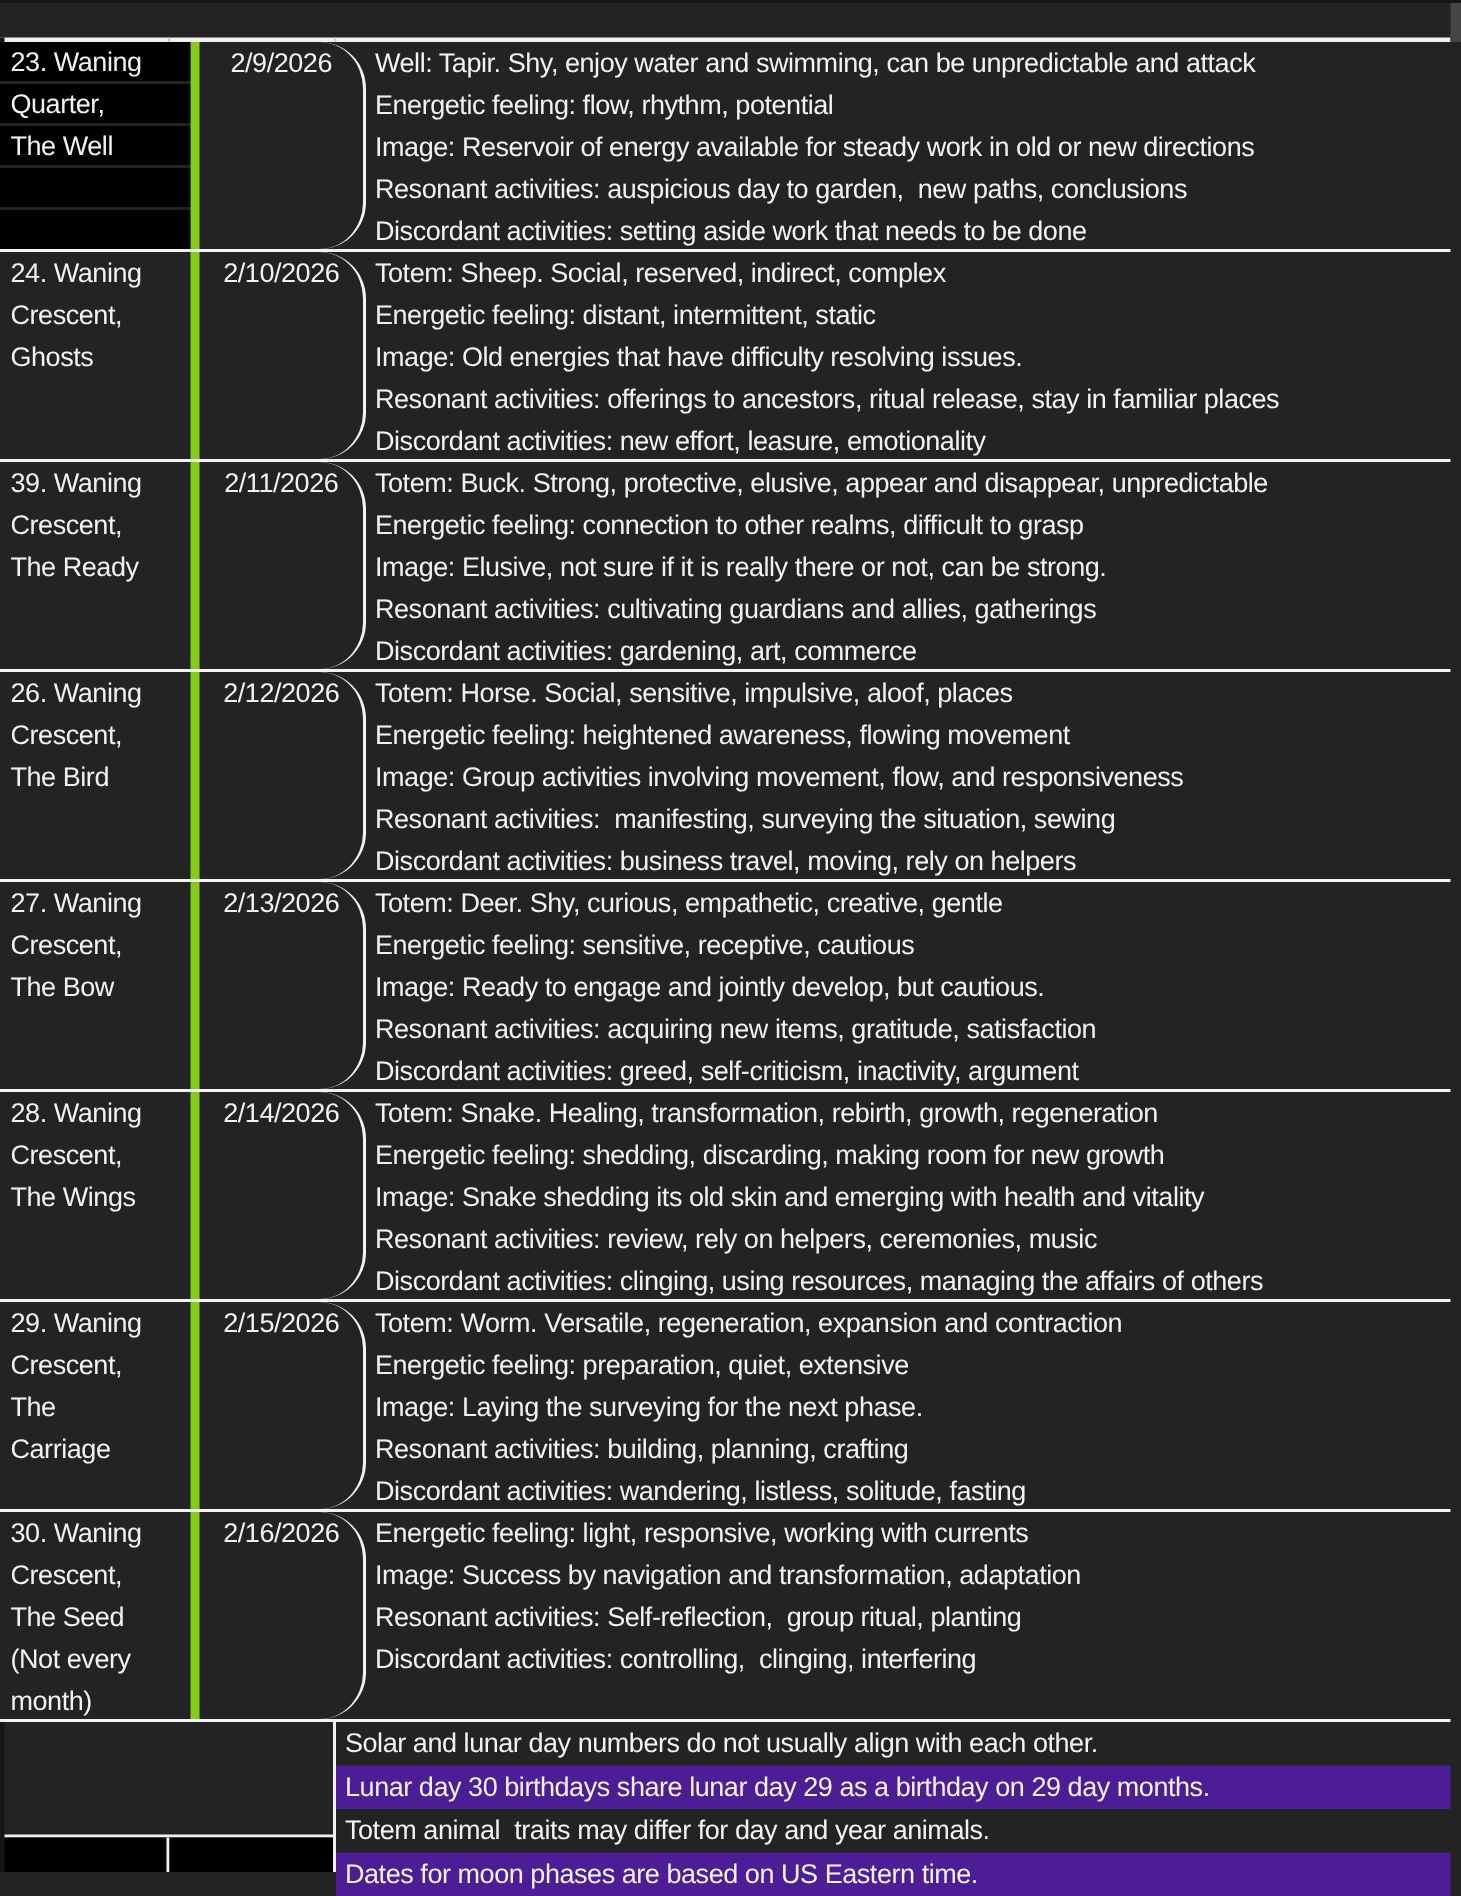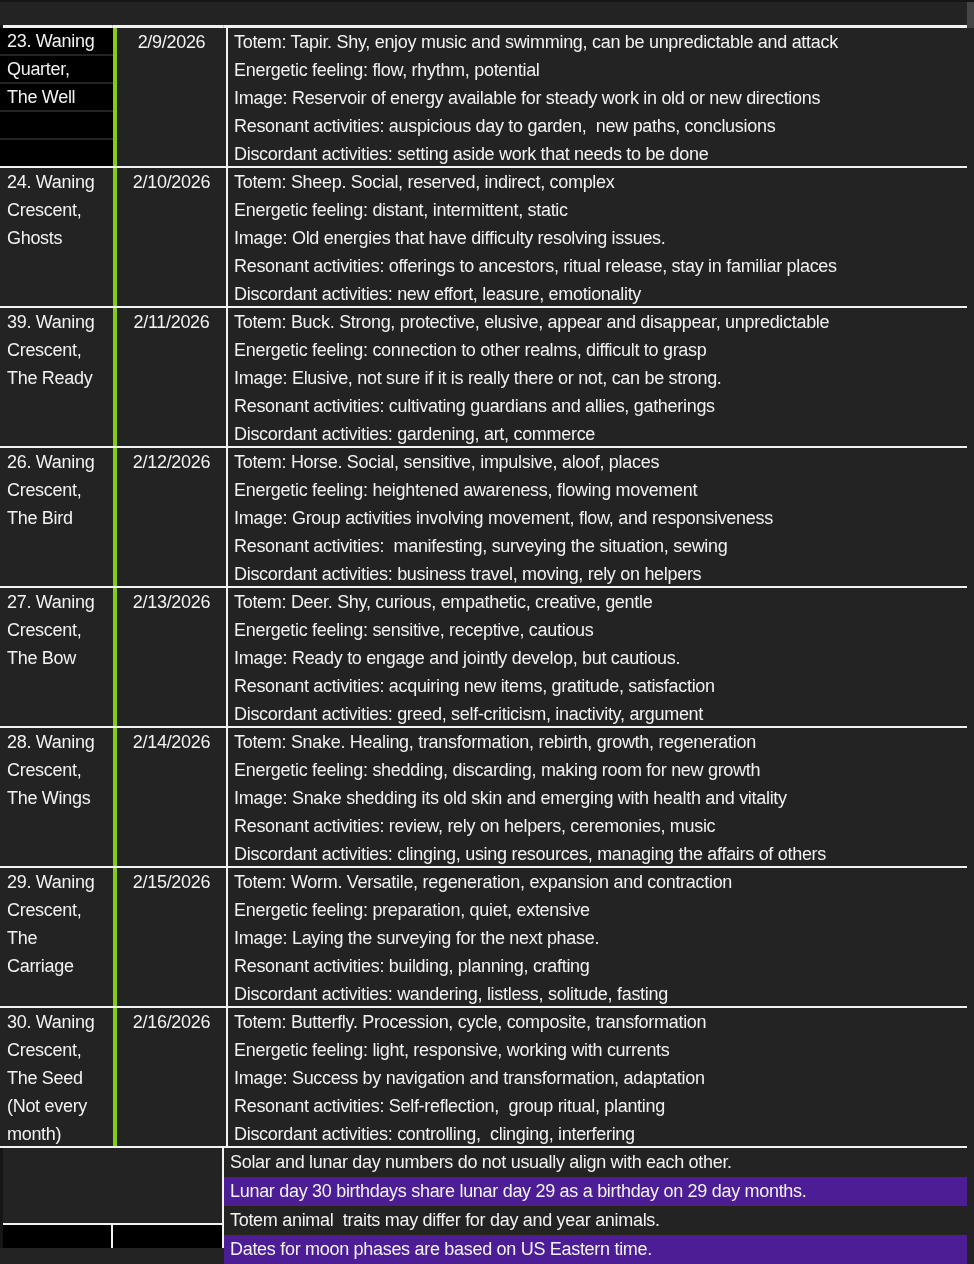--- a/index.html
+++ b/index.html
@@ -11,22 +11,22 @@
   .hcell{background:#f1f1ef;color:#141414;font-weight:700;font-size:20px;line-height:26px;
          text-align:right;letter-spacing:-0.3px;white-space:pre;overflow:hidden;box-sizing:border-box;margin-top:23px;}
   .hc1{width:113px;border-left:3px solid #161616;border-right:1px solid #c9c9c9;}
   .hc2{width:111px;border-right:1px solid #c9c9c9;}
   .hc3{width:743px;}
   .hmargin{width:7px;background:#454545;}
 
   
   .group{display:flex;width:967px;height:140px;box-sizing:border-box;
          border-bottom:2px solid #f2f2f2;overflow:hidden;font-size:18px;letter-spacing:-0.3px;}
-  .col1{width:117px;box-sizing:border-box;border-right:4px solid #84cc16;overflow:hidden;}
-  .col2{width:111px;box-sizing:border-box;border-right:2px solid #f2f2f2;overflow:hidden;}
+  .col1{width:133px;box-sizing:border-box;border-right:6px solid #84cc16;overflow:hidden;}
+  .col2{width:111px;box-sizing:border-box;border-right:2px solid #f2f2f2;overflow:hidden;border-radius:31px;}
   .col3{flex:1;overflow:hidden;}
   .dline{height:28px;line-height:28px;padding-left:7px;white-space:pre;overflow:hidden;}
   .col1.blackcells .dline{height:26px;line-height:26px;margin-bottom:2px;background:#000;}
   .date{height:28px;line-height:28px;text-align:center;}
   .detail-line{height:28px;line-height:28px;padding-left:6px;white-space:pre;overflow:hidden;}
 
   
   .footer{display:flex;width:967px;height:100px;}
   .f-left{width:224px;box-sizing:border-box;border-right:2px solid #f2f2f2;
           border-left:3px solid #161616;display:flex;flex-direction:column;}
@@ -55,21 +55,21 @@
           <div class="dline">23. Waning</div>
           <div class="dline">Quarter,</div>
           <div class="dline">The Well</div>
           <div class="dline"></div>
           <div class="dline"></div>
         </div>
         <div class="col2">
           <div class="date">2/9/2026</div>
         </div>
         <div class="col3">
-          <div class="detail-line">Totem: Tapir. Shy, enjoy music and swimming, can be unpredictable and attack</div>
+          <div class="detail-line">Well: Tapir. Shy, enjoy water and swimming, can be unpredictable and attack</div>
           <div class="detail-line">Energetic feeling: flow, rhythm, potential</div>
           <div class="detail-line">Image: Reservoir of energy available for steady work in old or new directions</div>
           <div class="detail-line">Resonant activities: auspicious day to garden,  new paths, conclusions</div>
           <div class="detail-line">Discordant activities: setting aside work that needs to be done</div>
         </div>
       </div>
       <div class="group">
         <div class="col1">
           <div class="dline">24. Waning</div>
           <div class="dline">Crescent,</div>
@@ -177,21 +177,20 @@
           <div class="dline">30. Waning</div>
           <div class="dline">Crescent,</div>
           <div class="dline">The Seed</div>
           <div class="dline">(Not every</div>
           <div class="dline">month)</div>
         </div>
         <div class="col2">
           <div class="date">2/16/2026</div>
         </div>
         <div class="col3">
-          <div class="detail-line">Totem: Butterfly. Procession, cycle, composite, transformation</div>
           <div class="detail-line">Energetic feeling: light, responsive, working with currents</div>
           <div class="detail-line">Image: Success by navigation and transformation, adaptation</div>
           <div class="detail-line">Resonant activities: Self-reflection,  group ritual, planting</div>
           <div class="detail-line">Discordant activities: controlling,  clinging, interfering</div>
         </div>
       </div>
     </div>
 
   <div class="footer">
     <div class="f-left">

